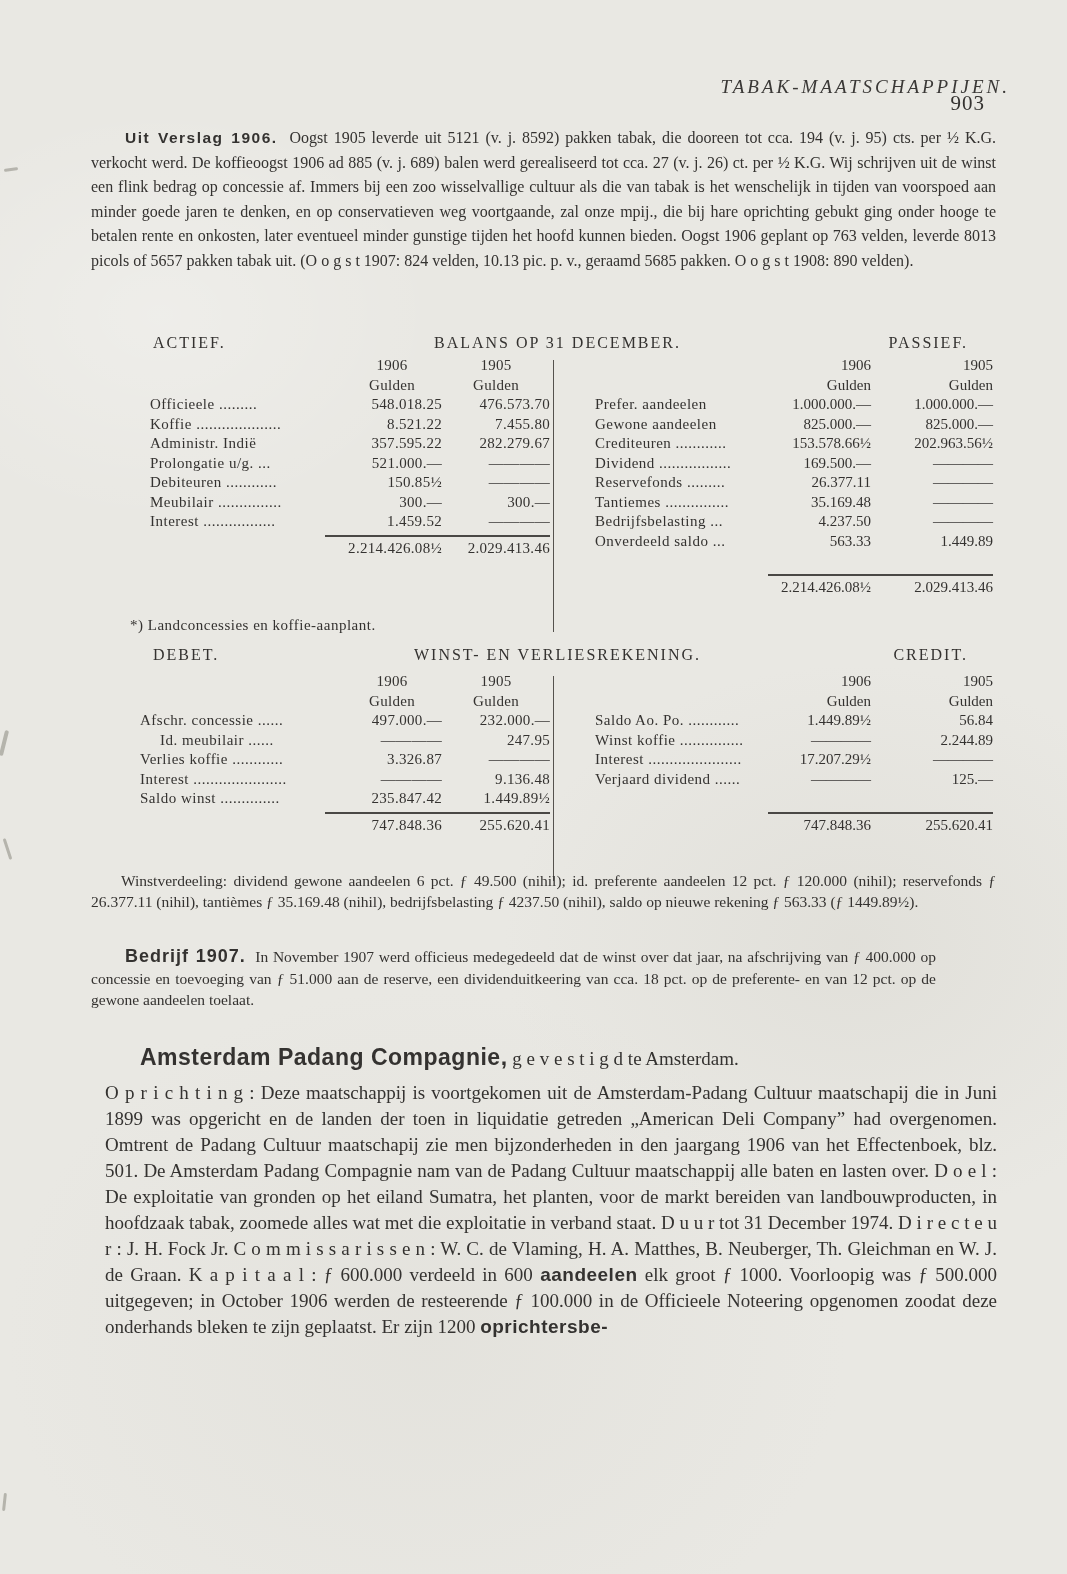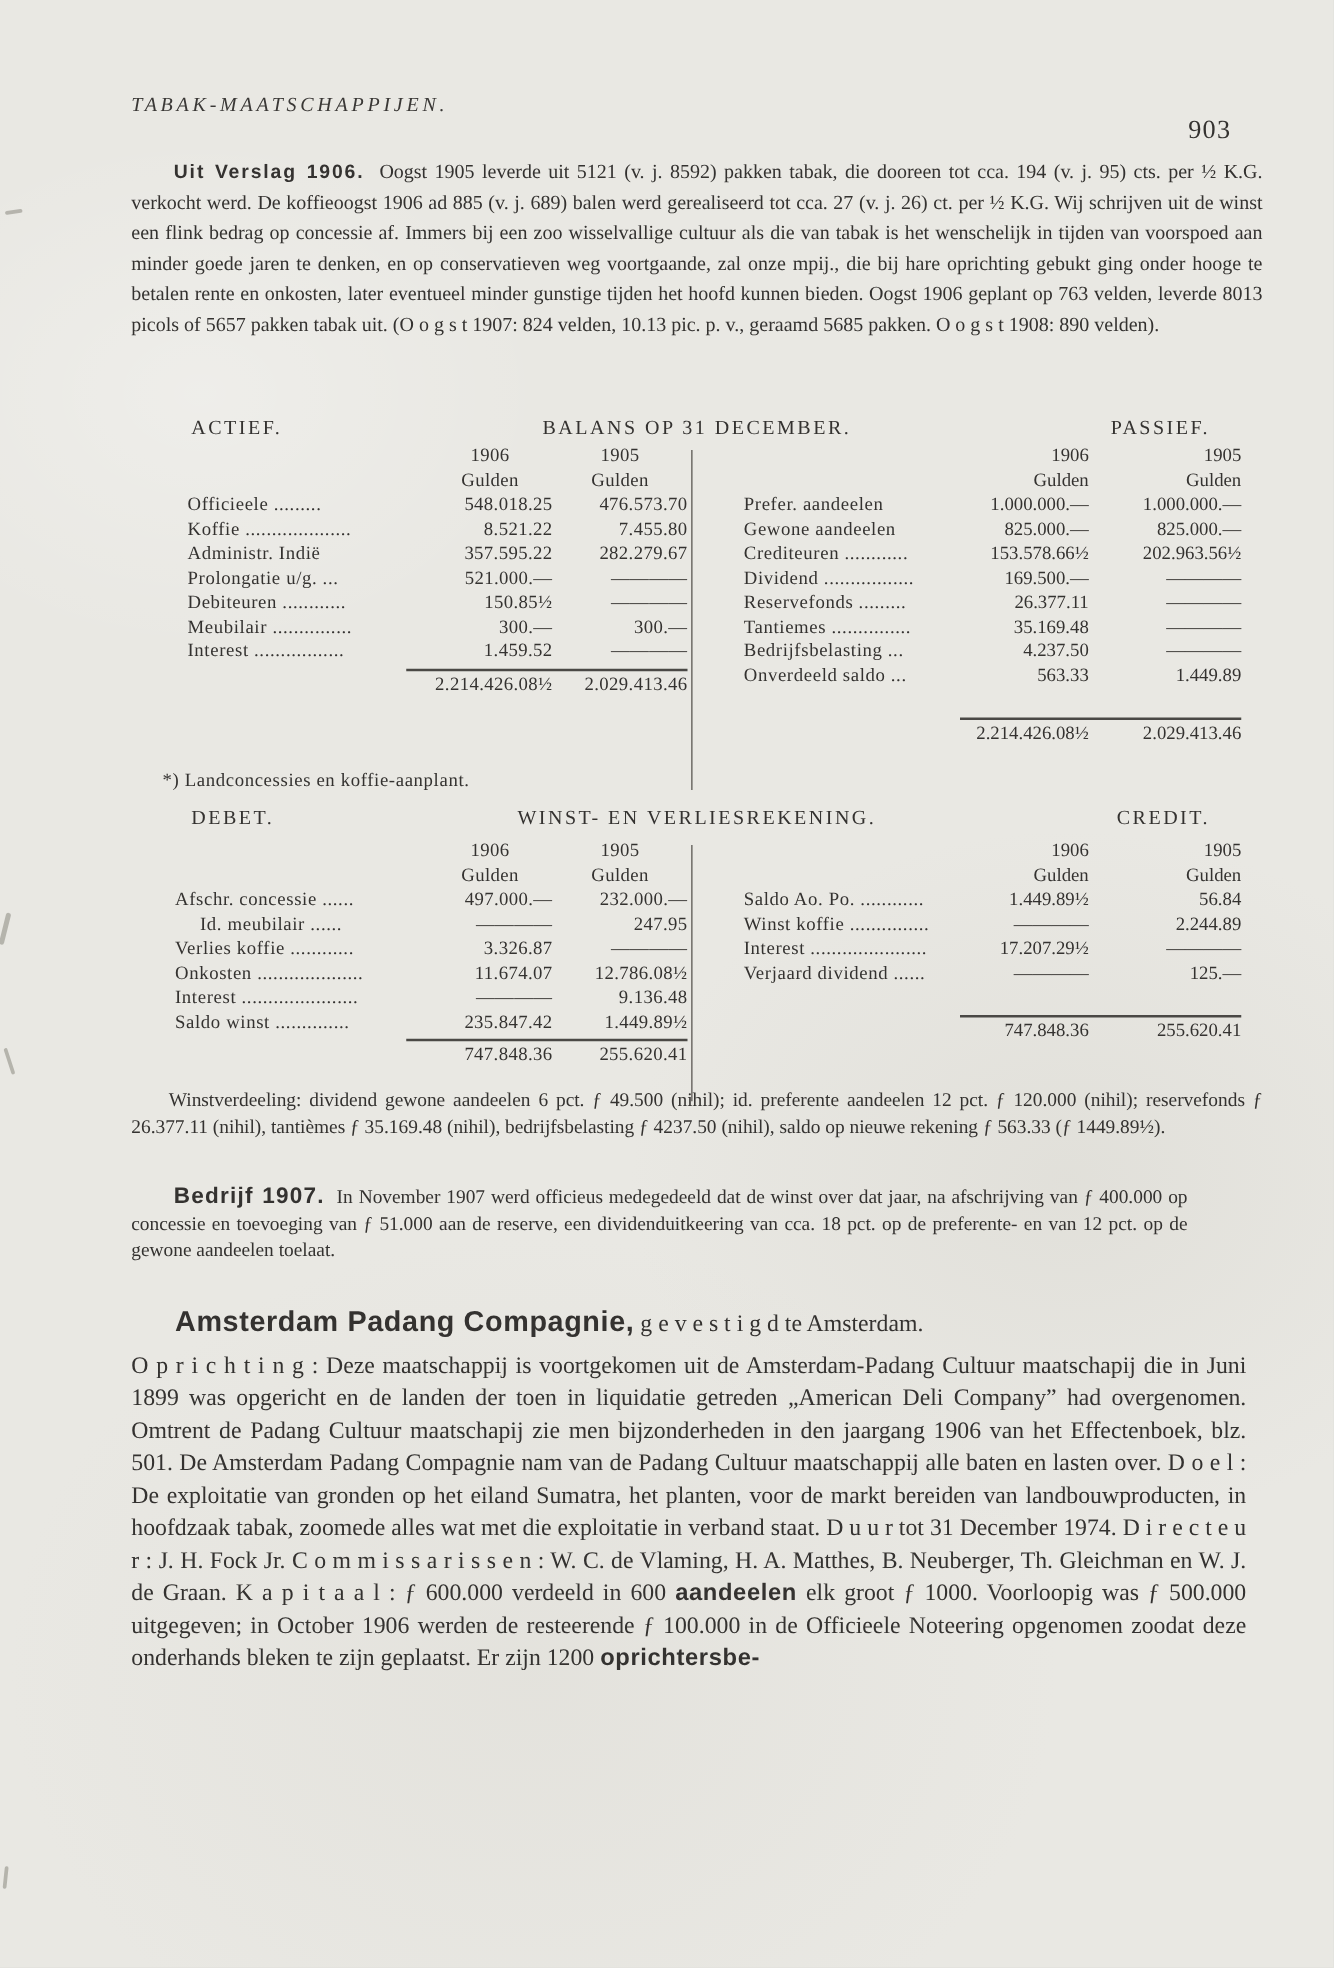--- a/index.html
+++ b/index.html
@@ -12,25 +12,25 @@
     position:relative;width:1067px;height:1574px;overflow:hidden;
     background:
       radial-gradient(ellipse 400px 300px at 15% 20%, rgba(255,255,255,.25), rgba(255,255,255,0) 70%),
       radial-gradient(ellipse 500px 400px at 80% 60%, rgba(210,208,200,.35), rgba(210,208,200,0) 70%),
       radial-gradient(ellipse 600px 500px at 40% 85%, rgba(215,213,206,.3), rgba(215,213,206,0) 70%),
       #e9e8e3;
     color:#343230;
   }
   .sans{font-family:"Liberation Sans", sans-serif;font-weight:bold;}
   
-  .hdr{position:absolute;top:76px;left:105px;width:905px;text-align:left;
-       font-style:italic;font-size:16px;letter-spacing:3px;color:#3a3836;}
+  .hdr{position:absolute;top:76px;left:105px;width:905px;text-align:right;
+       font-style:italic;font-size:19px;letter-spacing:3px;color:#3a3836;}
   .pageno{position:absolute;top:76px;right:82px;font-size:21px;letter-spacing:1px;margin-top:15px;}
   
-  .para{position:absolute;left:105px;width:905px;text-align:justify;}
+  .para{position:absolute;left:91px;width:905px;text-align:justify;}
   .p-verslag{top:126px;font-size:16px;line-height:24.5px;text-indent:34px;}
   .p-verslag .lead{font-size:15.5px;letter-spacing:1.5px;}
   .p-wverd{top:871px;font-size:15.5px;line-height:20.8px;text-indent:30px;}
   .p-bedrijf{top:946px;width:845px;font-size:15.5px;line-height:21.5px;text-indent:34px;}
   .p-bedrijf .lead{font-size:18px;letter-spacing:1px;}
   
   .sect-head{position:absolute;left:105px;width:905px;font-size:16px;letter-spacing:2px;}
   .bal-head{top:334px;}
   .win-head{top:646px;}
   .sect-head .lh{position:absolute;left:48px;}
@@ -243,25 +243,20 @@
         <span class="lbl indent2">Id.   meubilair  ......</span>
         <span class="val v1">————</span>
         <span class="val v2">247.95</span>
       </div>
     <div class="trow">
         <span class="lbl">Verlies koffie  ............</span>
         <span class="val v1">3.326.87</span>
         <span class="val v2">————</span>
       </div>
     <div class="trow">
-        <span class="lbl">Onkosten  ....................</span>
-        <span class="val v1">11.674.07</span>
-        <span class="val v2">12.786.08½</span>
-      </div>
-    <div class="trow">
         <span class="lbl">Interest   ......................</span>
         <span class="val v1">————</span>
         <span class="val v2">9.136.48</span>
       </div>
     <div class="trow">
         <span class="lbl">Saldo winst  ..............</span>
         <span class="val v1">235.847.42</span>
         <span class="val v2">1.449.89½</span>
       </div>
     <div class="rule"></div>

